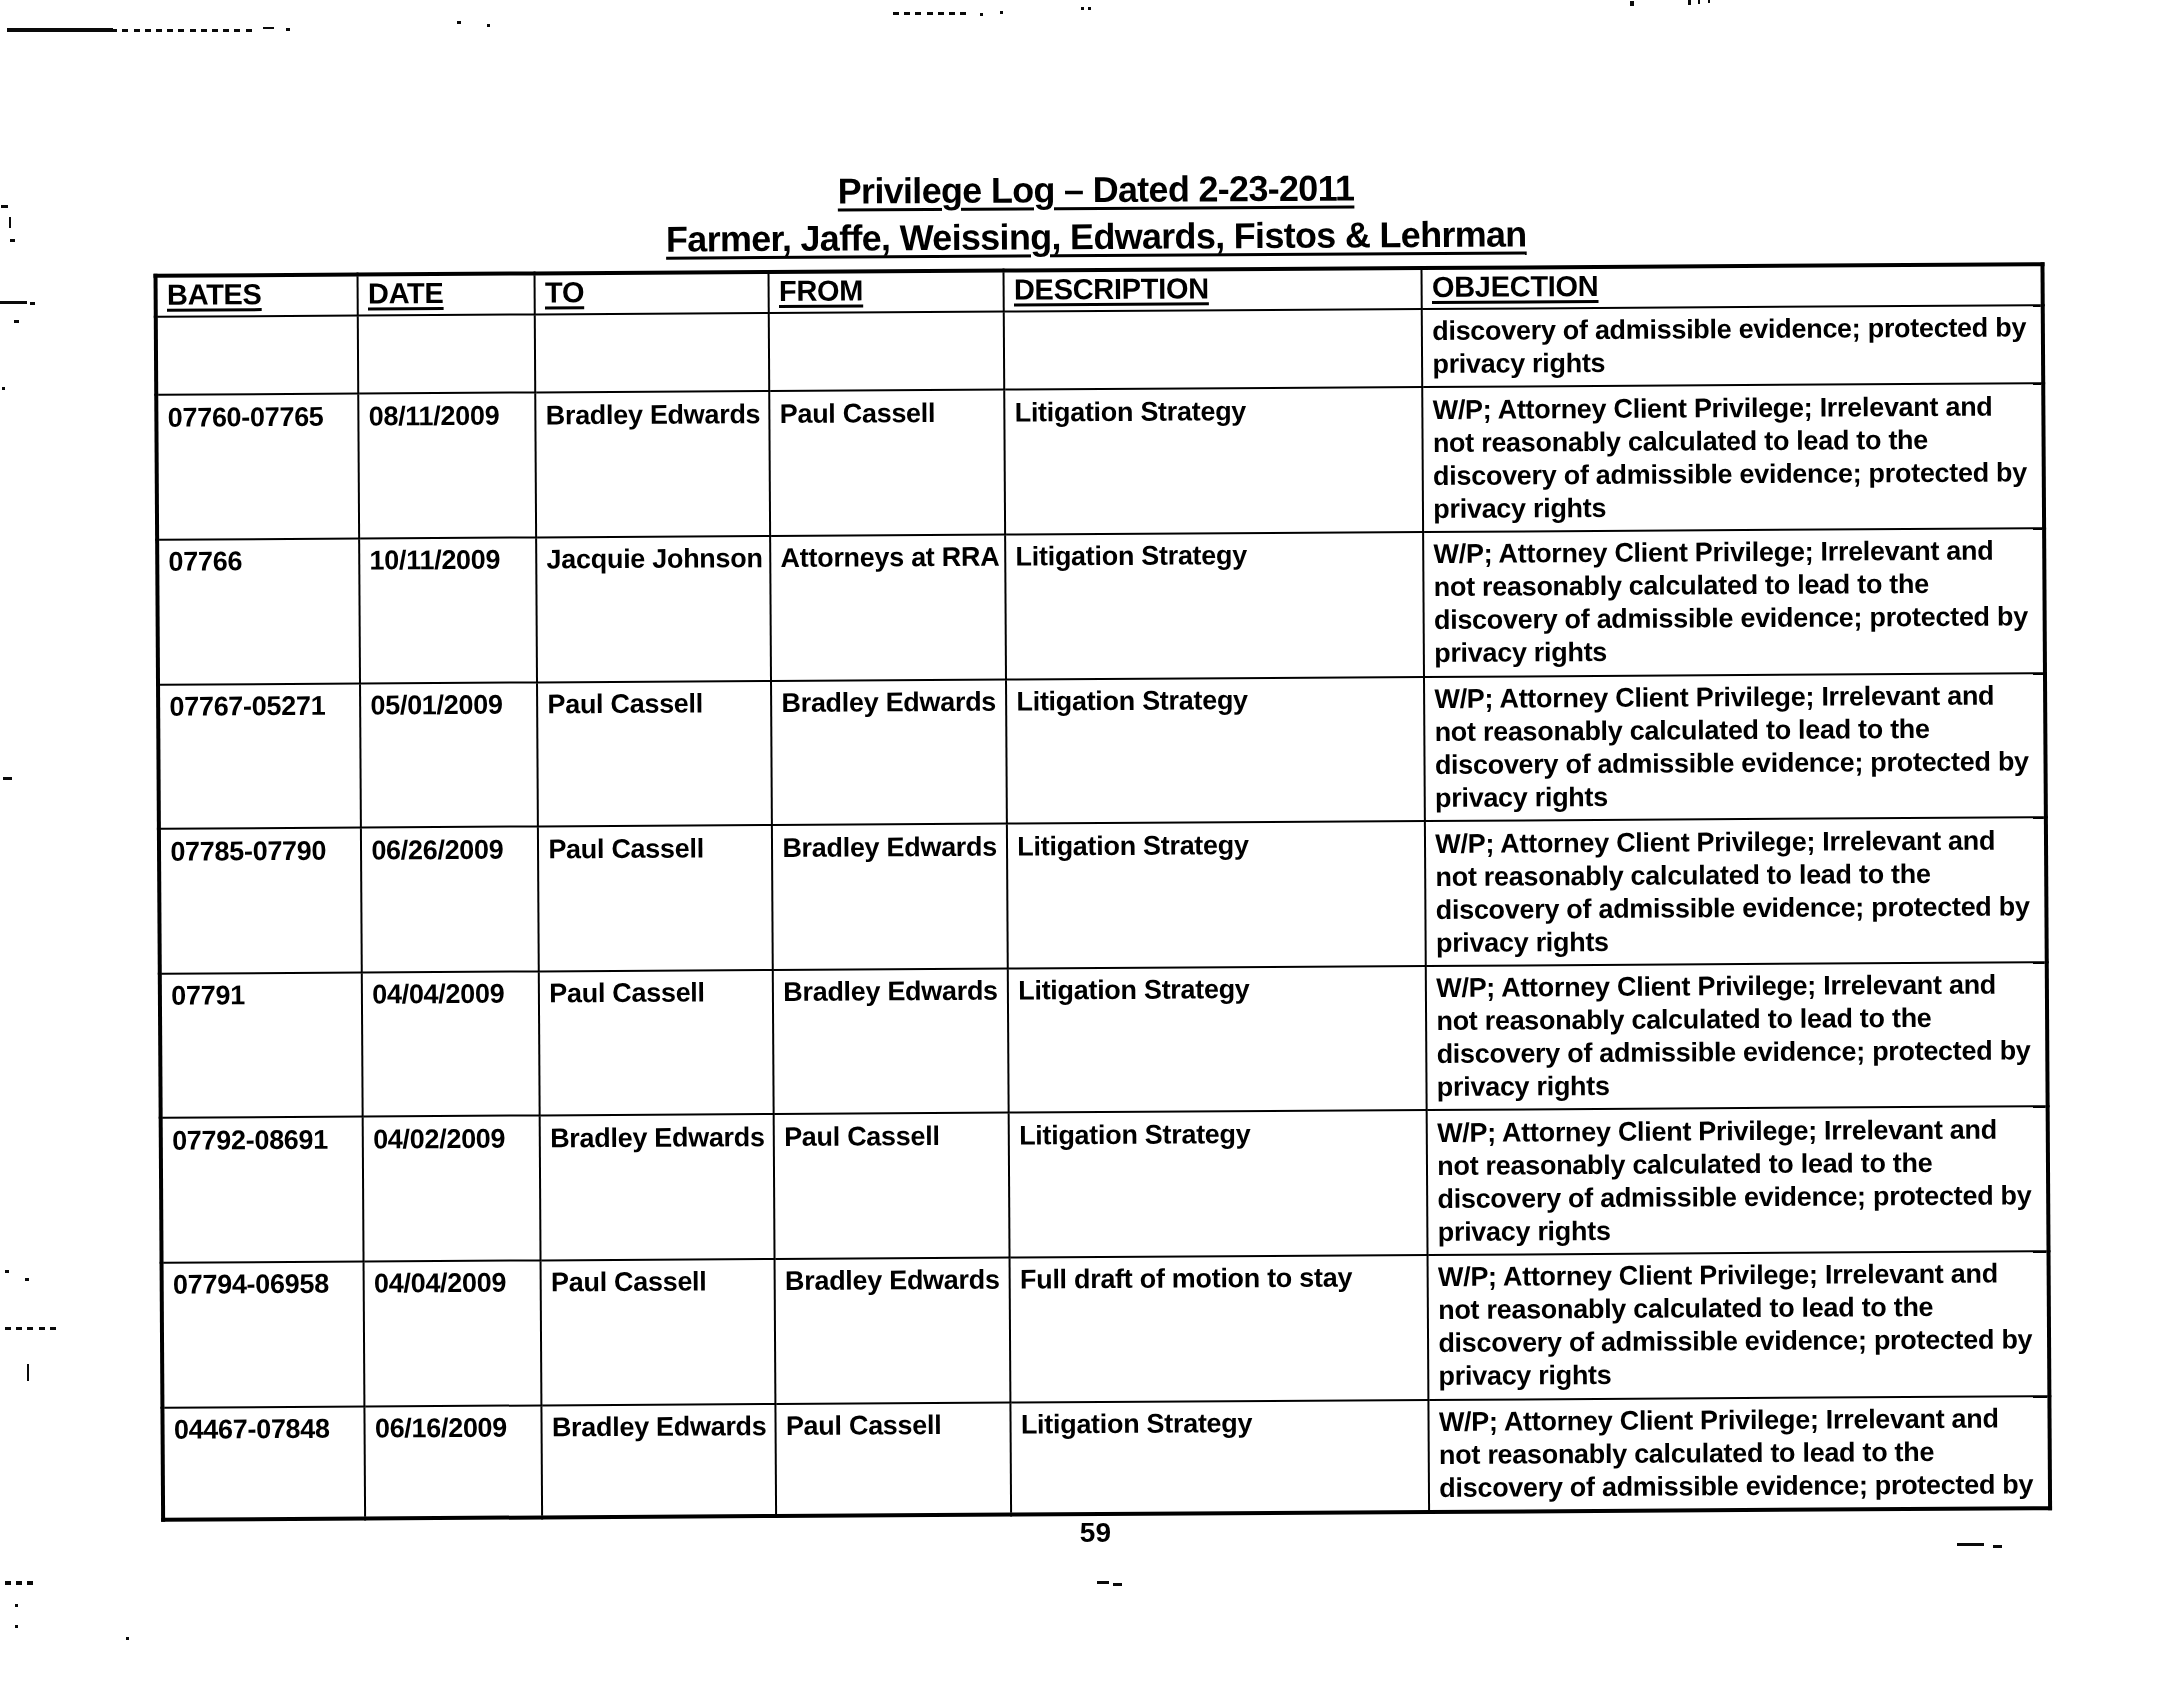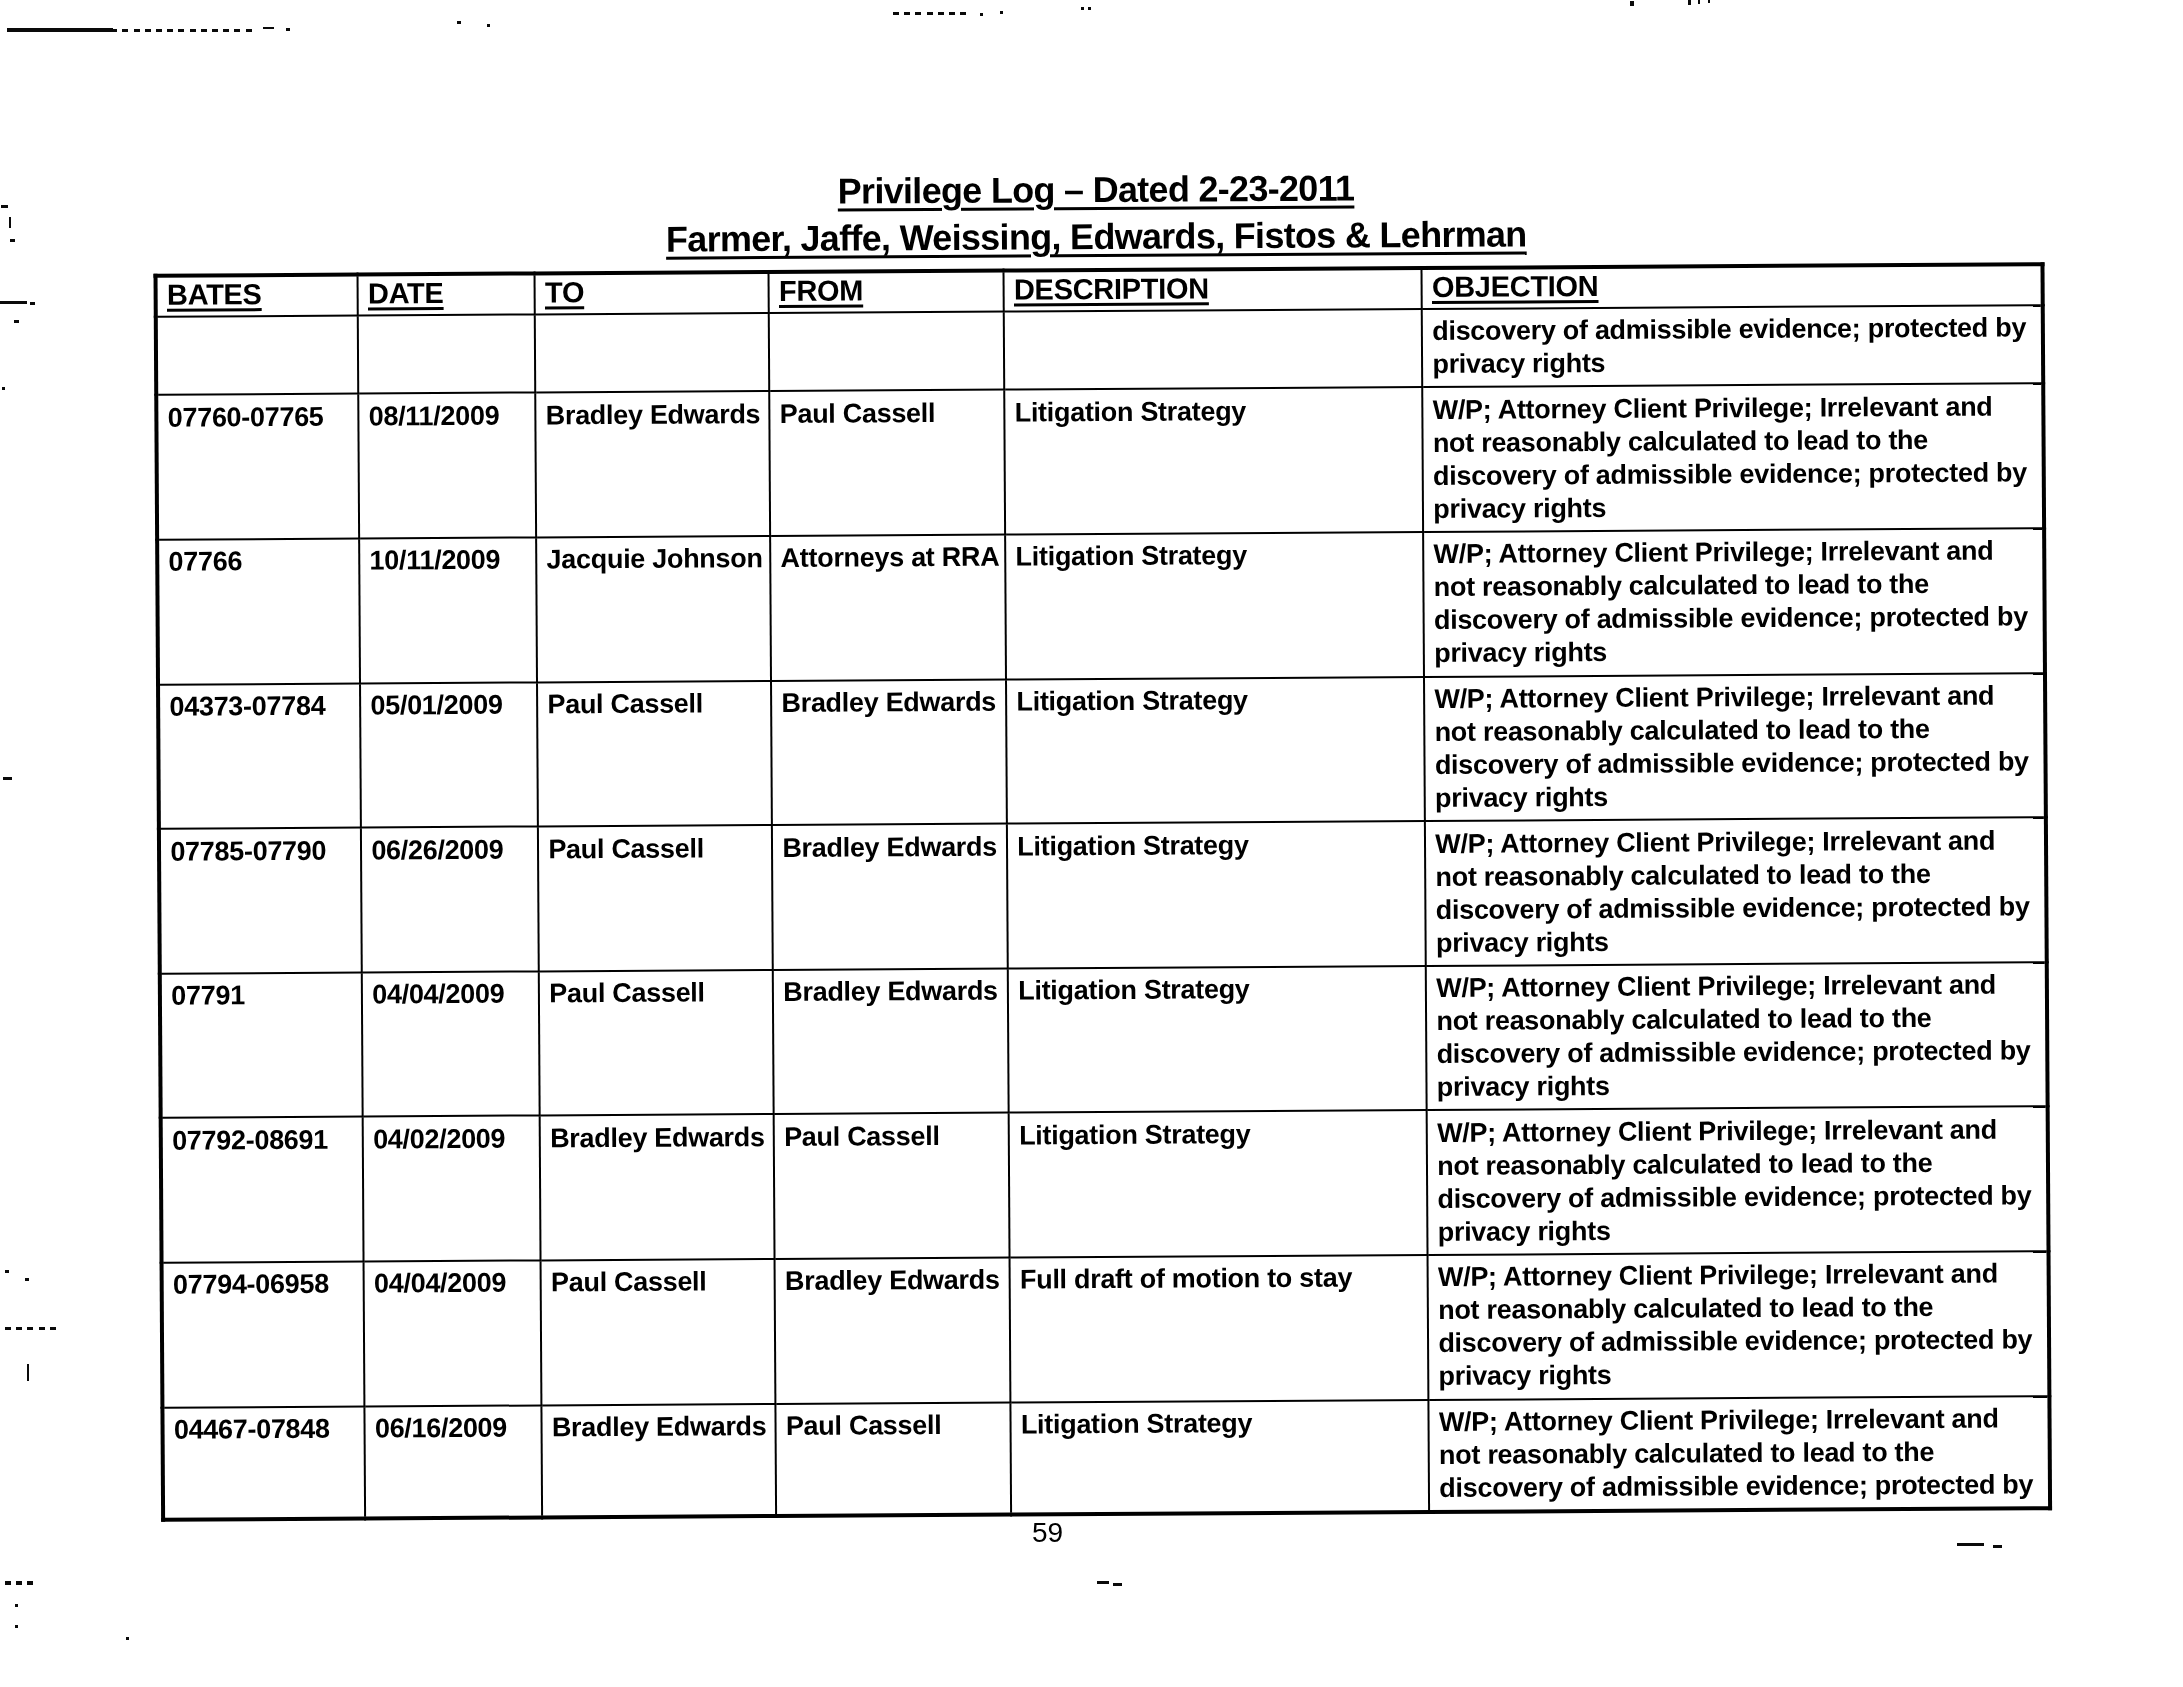--- a/index.html
+++ b/index.html
@@ -75,23 +75,23 @@
   td.name-cell { white-space: nowrap; overflow: hidden; }
   td.objection-cell {
     text-align: justify;
   }
 
   .page-number {
     position: absolute;
     left: 1032px;
     top: 1517px;
     width: 79px;
-    text-align: left;
+    text-align: right;
     font-size: 28px;
-    font-weight: 400;
+    font-weight: 700;
   }
 
   
   .noise {
     position: absolute;
     background: #0a0a0a;
   }
   .noise-dash {
     position: absolute;
     background: repeating-linear-gradient(90deg, #0a0a0a 0 6px, transparent 6px 11.2px);
@@ -142,21 +142,21 @@
   </tr>
         <tr class="data-row">
     <td class="name-cell">07766</td>
     <td class="name-cell">10/11/2009</td>
     <td class="name-cell">Jacquie Johnson</td>
     <td class="name-cell">Attorneys at RRA</td>
     <td>Litigation Strategy</td>
     <td class="objection-cell">W/P; Attorney Client Privilege; Irrelevant and not reasonably calculated to lead to the discovery of admissible evidence; protected by privacy rights</td>
   </tr>
         <tr class="data-row">
-    <td class="name-cell">04373-07784</td>
+    <td class="name-cell">07767-05271</td>
     <td class="name-cell">05/01/2009</td>
     <td class="name-cell">Paul Cassell</td>
     <td class="name-cell">Bradley Edwards</td>
     <td>Litigation Strategy</td>
     <td class="objection-cell">W/P; Attorney Client Privilege; Irrelevant and not reasonably calculated to lead to the discovery of admissible evidence; protected by privacy rights</td>
   </tr>
         <tr class="data-row">
     <td class="name-cell">07785-07790</td>
     <td class="name-cell">06/26/2009</td>
     <td class="name-cell">Paul Cassell</td>

